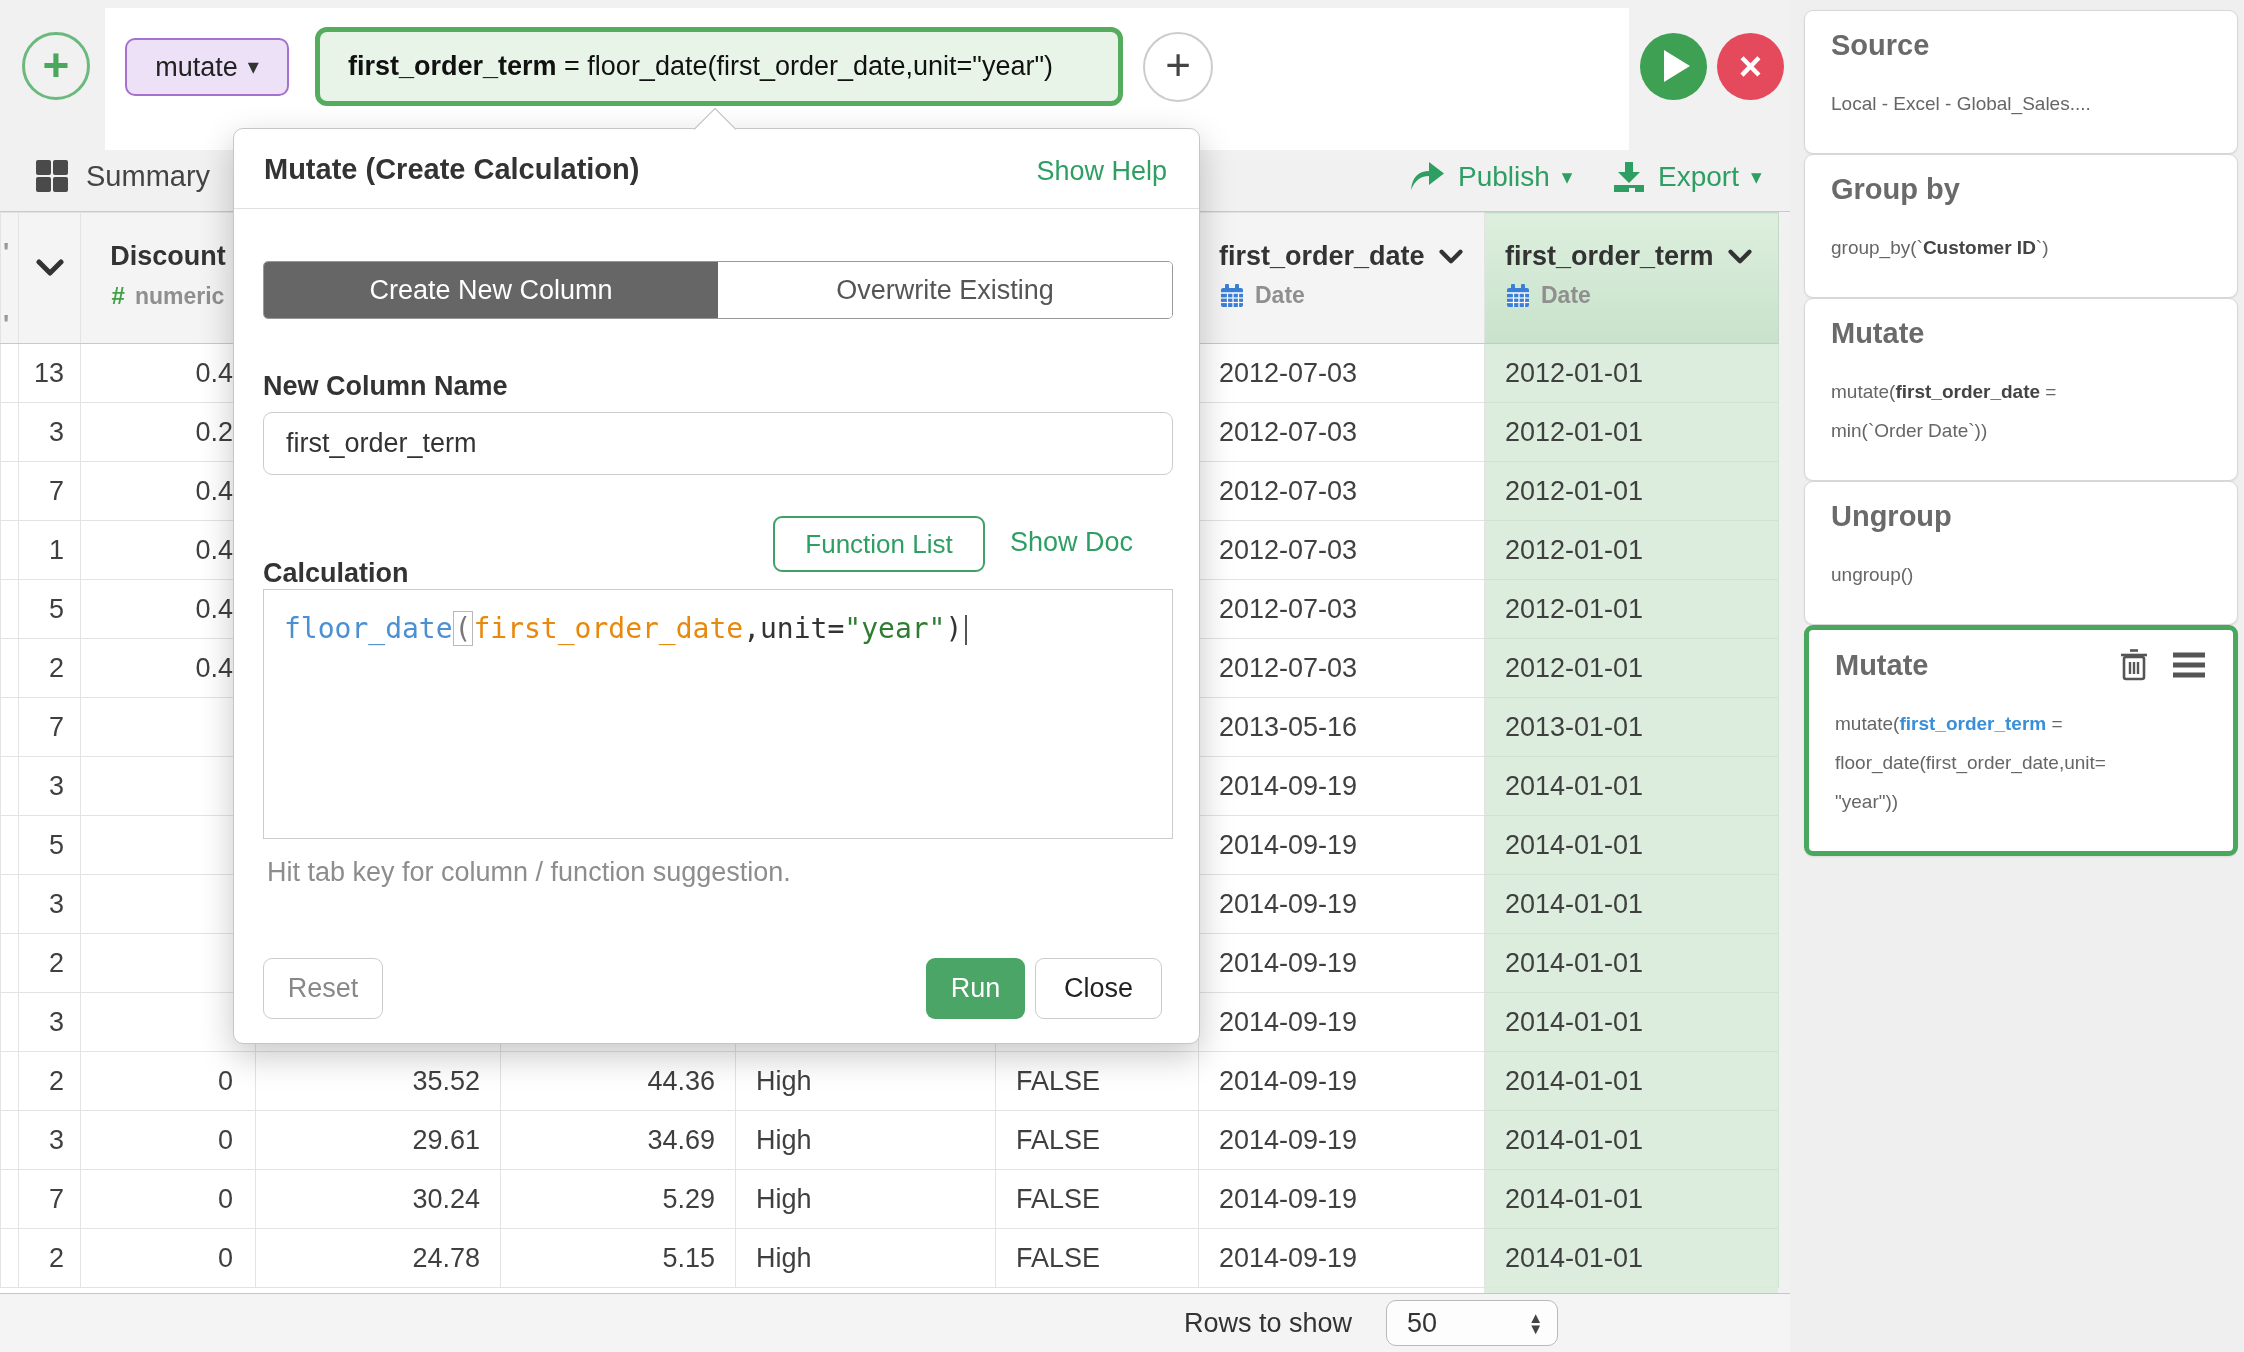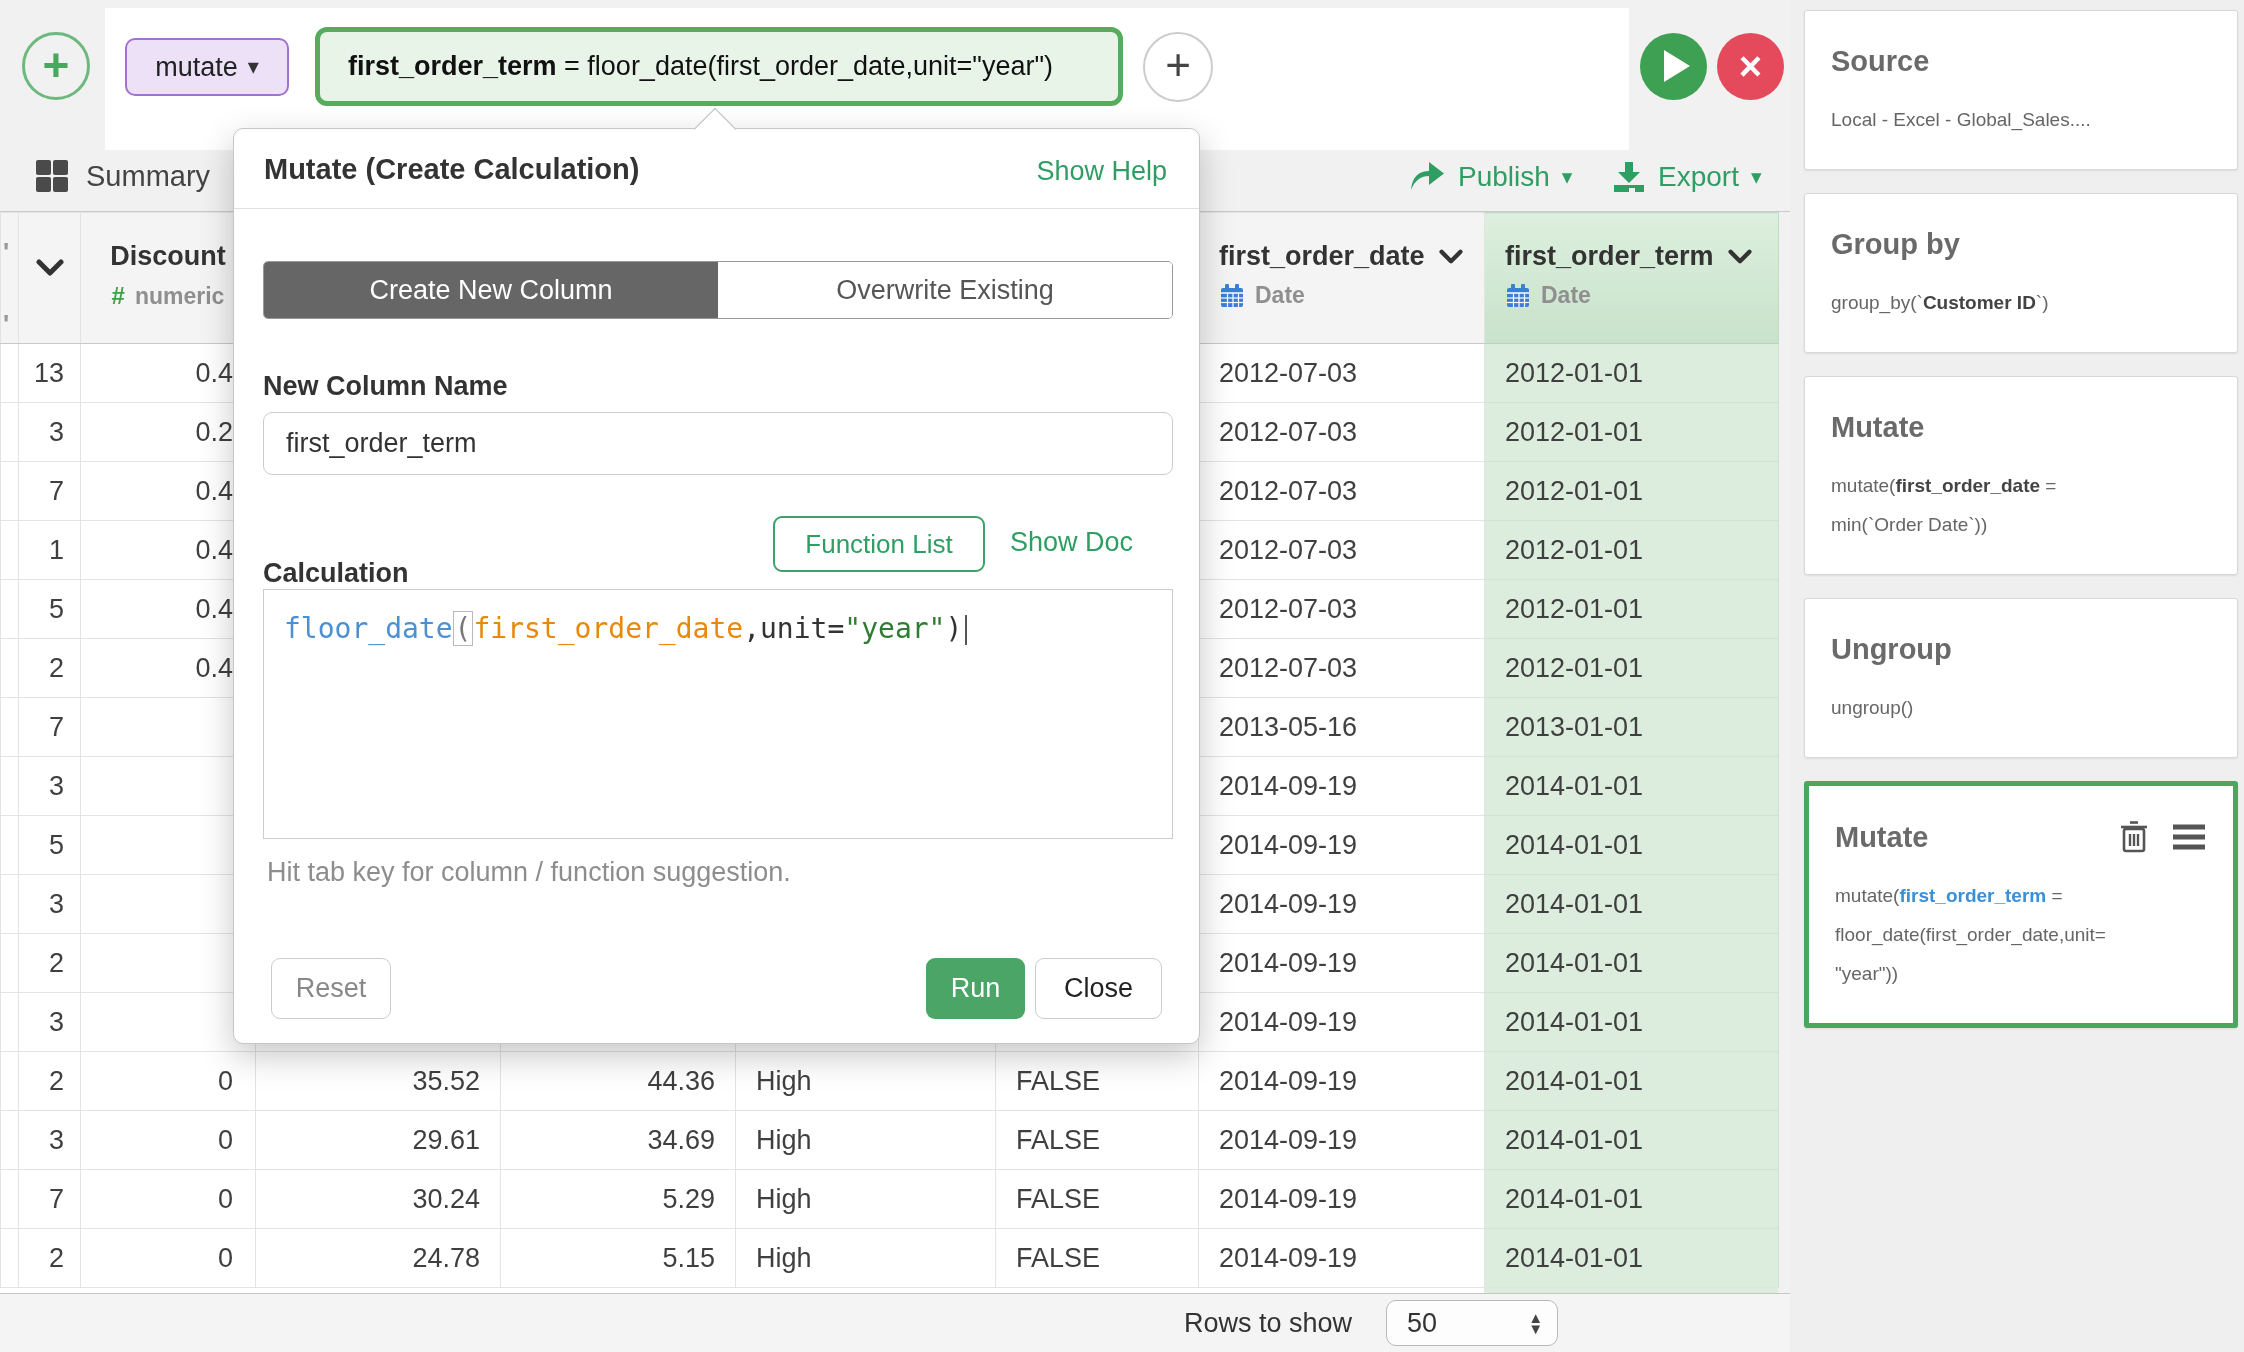--- a/index.html
+++ b/index.html
@@ -112,31 +112,31 @@
   .calc-editor { position:absolute; left:29px; top:460px; width:910px; height:250px;
     border:1px solid #ccc; background:#fff; padding:22px 20px; cursor:text;
     font-family:"DejaVu Sans Mono", monospace; font-size:28px; }
   .tok-fn { color:#4a90d2; }
   .tok-paren { color:#777; border:1px solid #b9b9b9; padding:0 1px; }
   .tok-col { color:#e8890c; }
   .tok-plain { color:#333; }
   .tok-str { color:#2f7d33; }
   .cursor { display:inline-block; width:2px; height:30px; background:#555; vertical-align:text-bottom; margin-left:3px; }
   .dlg-hint { position:absolute; left:33px; top:728px; font-size:27px; color:#8d8d8d; }
-  .btn-reset { position:absolute; left:37px; top:829px; width:120px; height:61px;
+  .btn-reset { position:absolute; left:29px; top:829px; width:120px; height:61px;
     border:1px solid #ccc; border-radius:9px; background:#fff; color:#888; font-size:27px; cursor:pointer; }
   .btn-run { position:absolute; left:692px; top:829px; width:99px; height:61px;
     border:none; border-radius:9px; background:#4aa566; color:#fff; font-size:27px; cursor:pointer; }
   .btn-close { position:absolute; left:801px; top:829px; width:127px; height:61px;
     border:1px solid #ccc; border-radius:9px; background:#fff; color:#222; font-size:27px; cursor:pointer; }
   
   .sidebar { position:absolute; left:1790px; top:0; width:454px; height:1352px; background:#efefef;
     padding:10px 6px 0 14px; }
-  .side-card { width:434px; background:#fff; border:1px solid #d8d8d8; border-radius:3px;
-    box-shadow:0 1px 2px rgba(0,0,0,.08); padding:34px 26px 30px 26px; margin-bottom:23px; cursor:pointer; }
+  .side-card { width:434px; background:#fff; border:1px solid #d8d8d8; border-radius:9px;
+    box-shadow:0 1px 2px rgba(0,0,0,.08); padding:18px 26px 30px 26px; margin-bottom:0; cursor:pointer; }
   .side-card.selected { border:5px solid #4aa85e; }
   .card-head { display:flex; align-items:center; justify-content:space-between; }
   .card-title { font-size:29px; font-weight:bold; color:#6a6a6a; }
   .card-icons { display:flex; align-items:center; gap:22px; }
   .card-body { margin-top:22px; font-size:19px; color:#666; line-height:39px; }
   .card-line { white-space:nowrap; }
   .seg-b { font-weight:bold; color:#444; }
   .seg-blue { font-weight:bold; color:#3a8fd9; }
   .icon-btn { cursor:pointer; display:inline-flex; }
   svg { display:block; }

